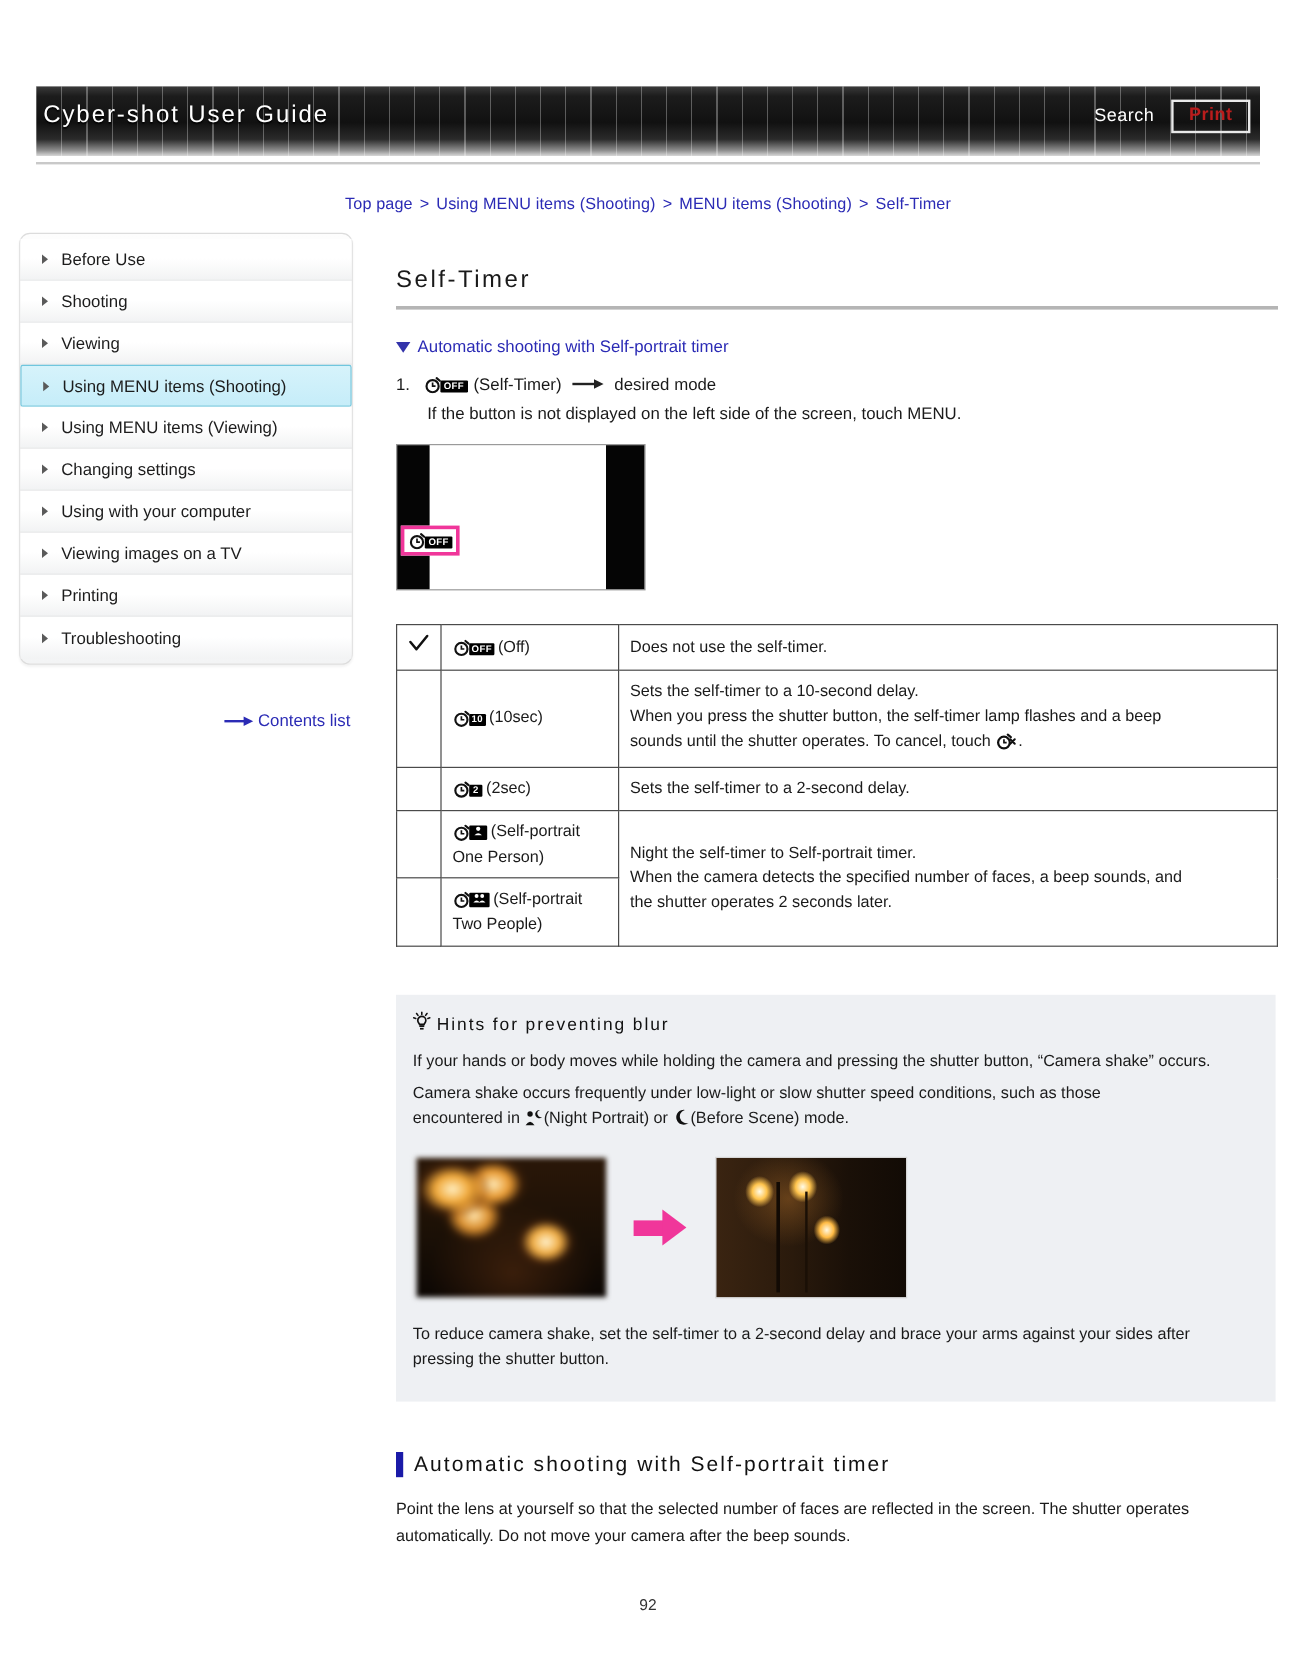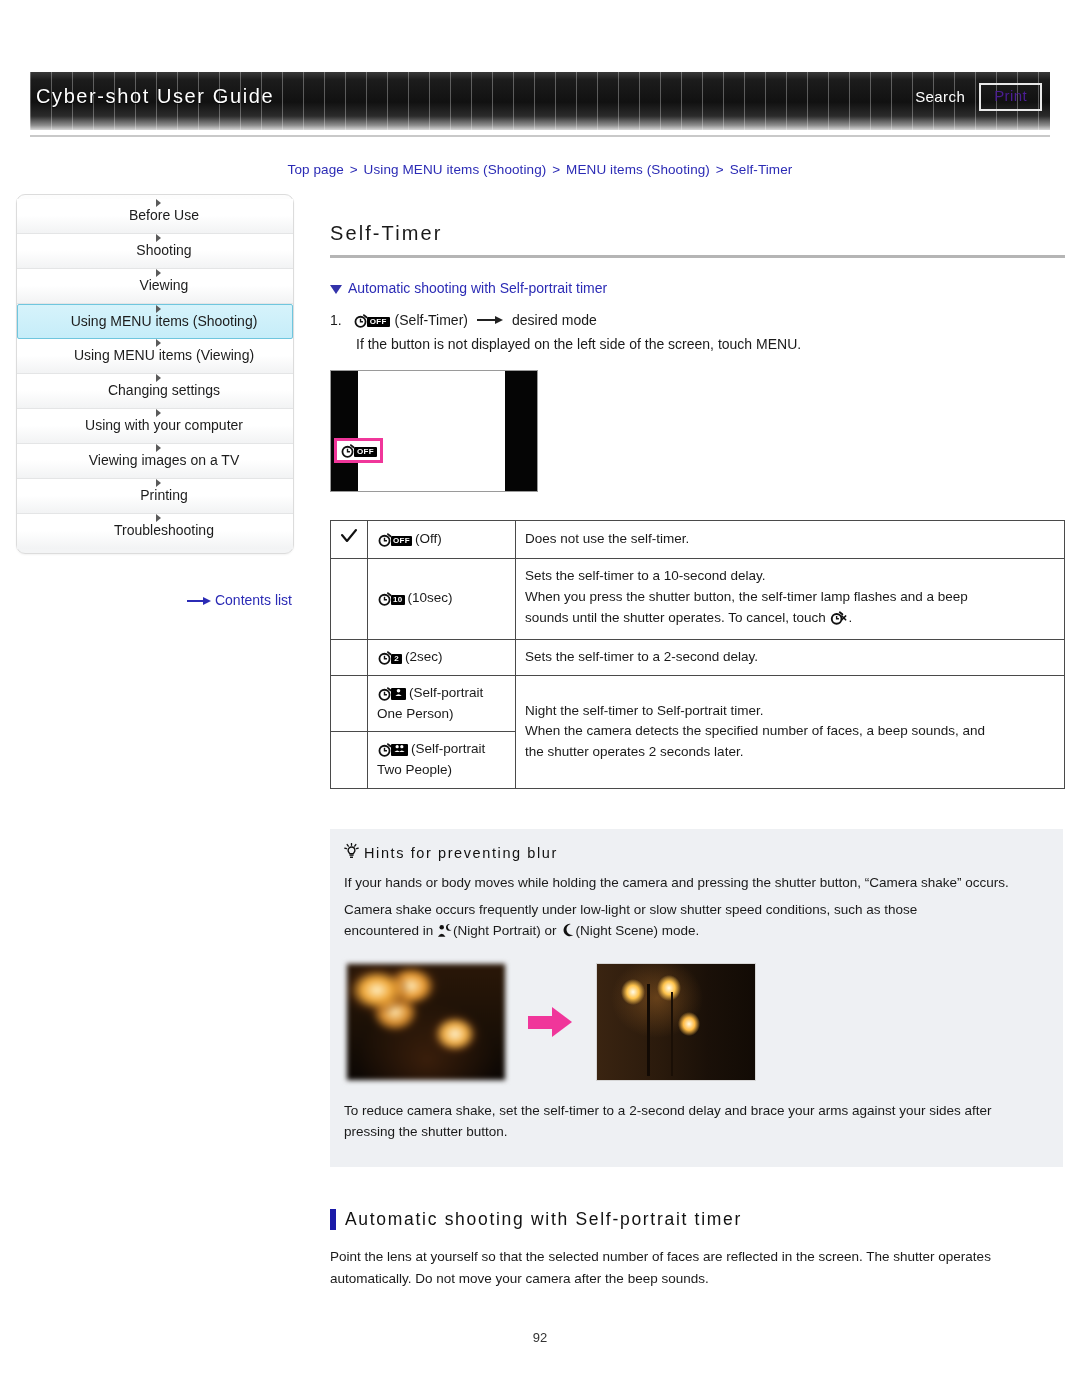--- a/index.html
+++ b/index.html
@@ -53,28 +53,29 @@
   .search-link {
     color: #ffffff;
     font-size: 15px;
     letter-spacing: .4px;
     cursor: pointer;
     background: transparent;
     border: none;
     padding: 2px 4px;
   }
   .print-button {
-    color: #4c1d95;
+    color: #b91c1c;
     font-size: 15px;
     letter-spacing: .4px;
     border: 2px solid #e9e9e9;
     background: transparent;
     padding: 3px 13px 4px;
     cursor: pointer;
     line-height: 1.1;
+    font-weight: bold;
   }
   .header-rule {
     position: absolute;
     left: 30px; top: 135px;
     width: 1020px; height: 2px;
     background: #c9c9c9;
   }
 
   
   .breadcrumb {
@@ -104,21 +105,20 @@
   .nav-item {
     position: relative;
     height: 35px;
     display: flex; align-items: center;
     padding-left: 18px;
     font-size: 14px;
     color: #1c1c1c;
     cursor: pointer;
     background: linear-gradient(to bottom, #ffffff 0%, #ffffff 48%, #f2f3f4 100%);
     border-bottom: 1px solid #e4e5e6;
-    flex-direction: column;
   }
   .nav-item:last-of-type { border-bottom: none; }
   .nav-item .bullet {
     width: 0; height: 0;
     border-left: 5px solid #5a5a5a;
     border-top: 4px solid transparent;
     border-bottom: 4px solid transparent;
     margin-right: 11px;
     flex: 0 0 auto;
   }
@@ -678,21 +678,21 @@
         <svg width="16" height="15" viewBox="0 0 17 16">
             <circle cx="5" cy="4.6" r="2.4" fill="#111"></circle>
             <path d="M1 14.6 Q5 8.2 9 14.6 Z" fill="#111"></path>
             <path d="M13.6 1.2 a3.6 3.6 0 1 0 2.2 6.0 a3.0 3.0 0 0 1 -2.2 -6.0 Z" fill="#111"></path>
           </svg>
       </span><span>(Night Portrait) or</span>
       <span style="display:inline-block;vertical-align:-3px;">
         <svg width="15" height="15" viewBox="0 0 16 16">
             <path d="M11.4 1.0 a6.6 6.6 0 1 0 3.2 11.6 a5.6 5.6 0 0 1 -3.2 -11.6 Z" fill="#111"></path>
           </svg>
-      </span><span>(Night Scene) mode.</span>
+      </span><span>(Before Scene) mode.</span>
     </p>
 
     <div class="photo-row">
       <div class="photo blurry"></div>
       <div class="pink-arrow"></div>
       <div class="photo sharp"></div>
     </div>
 
     <p>To reduce camera shake, set the self-timer to a 2-second delay and brace your arms against your sides after pressing the shutter button.</p>
   </section>

